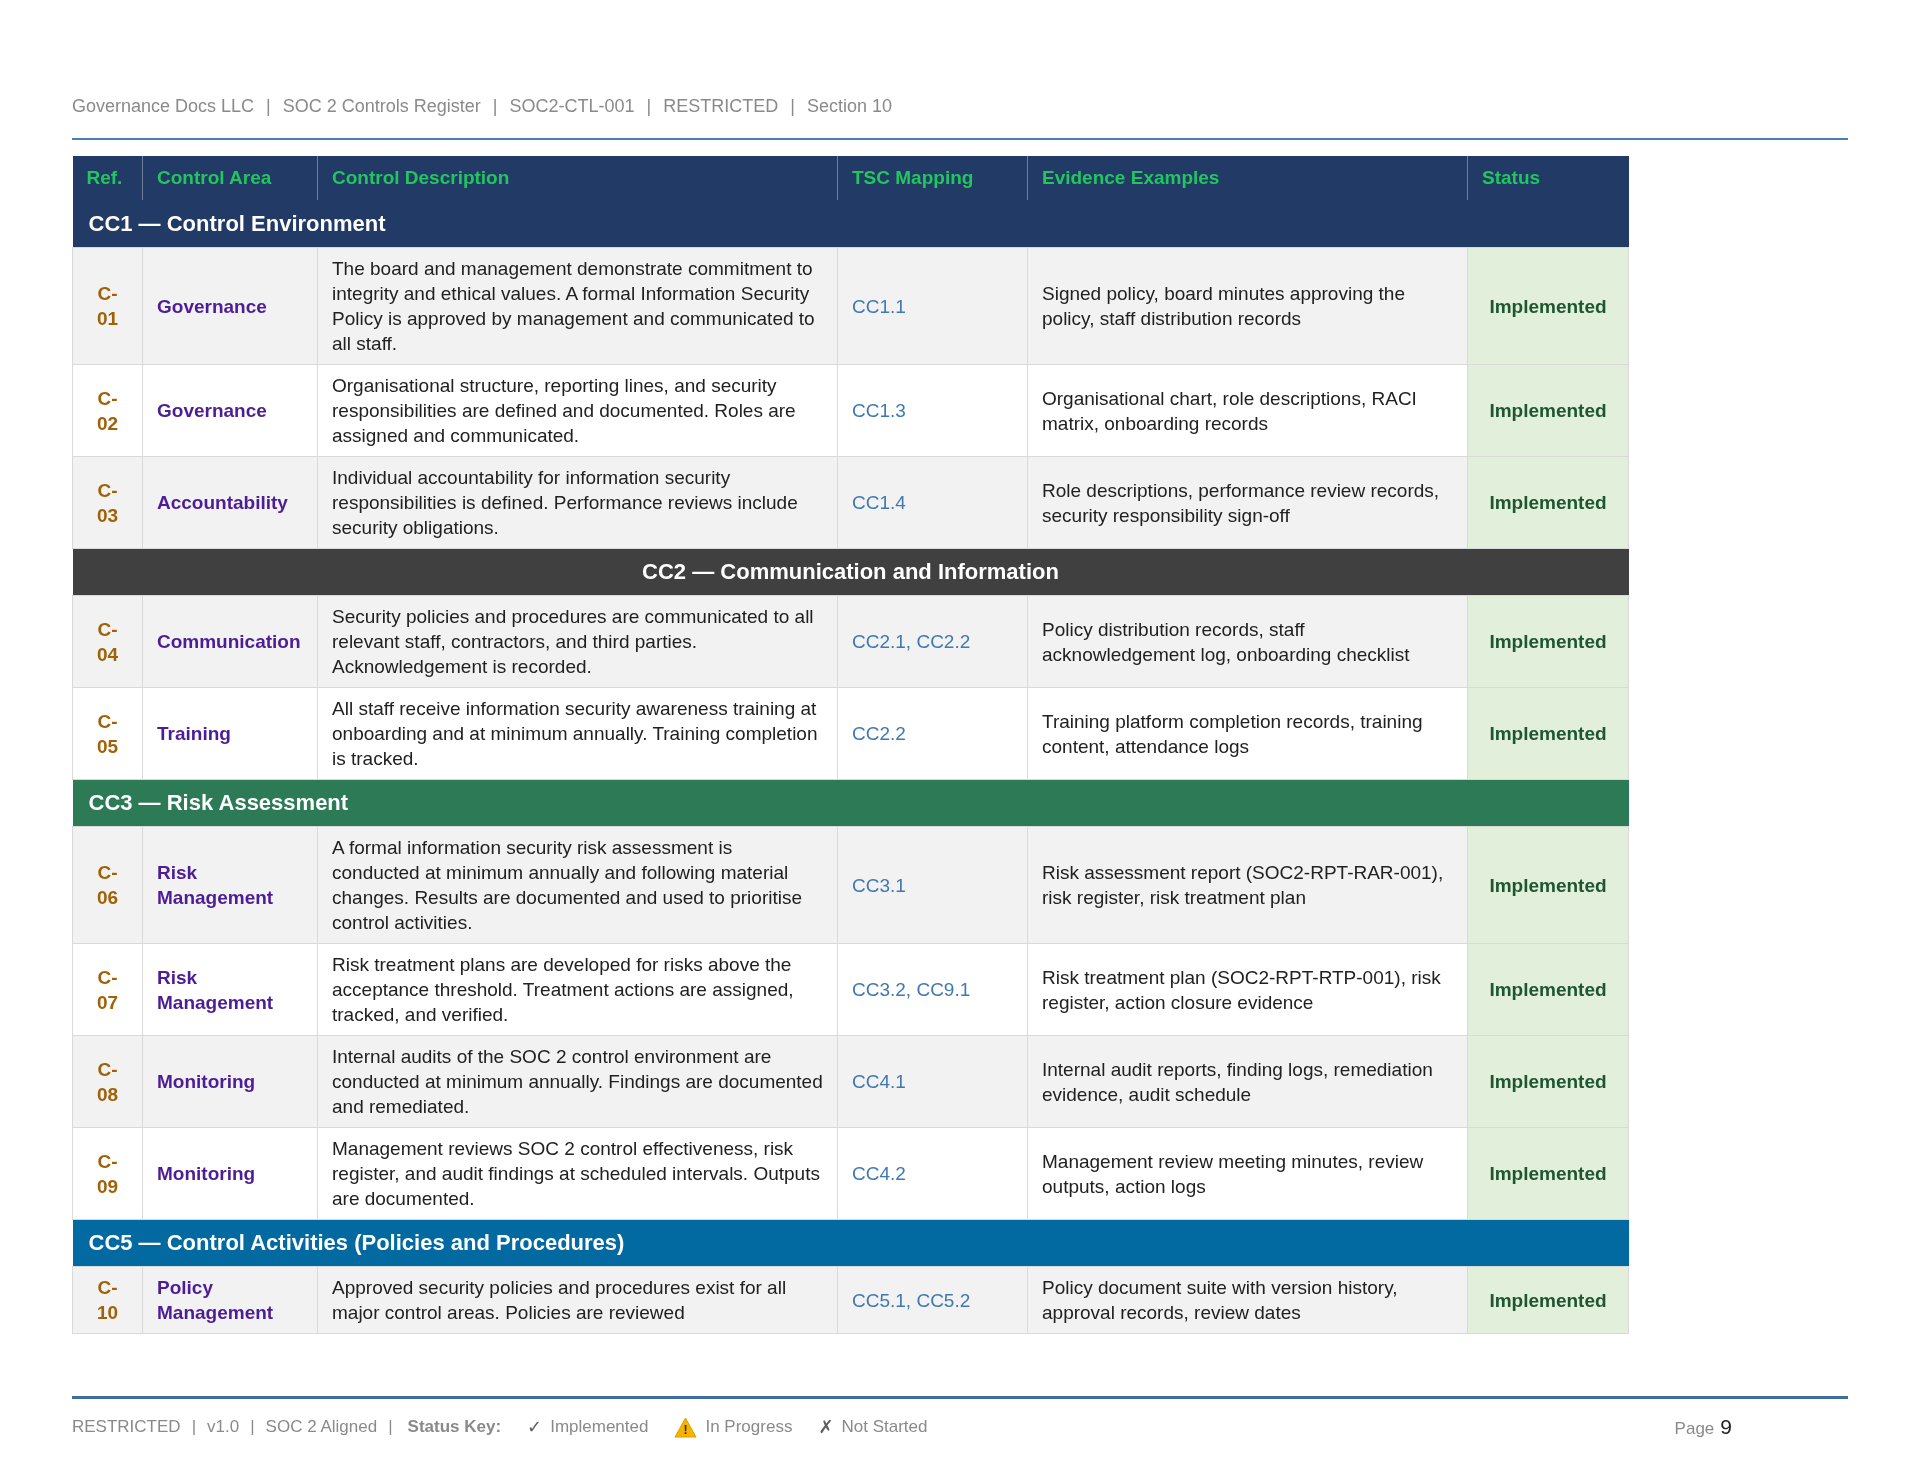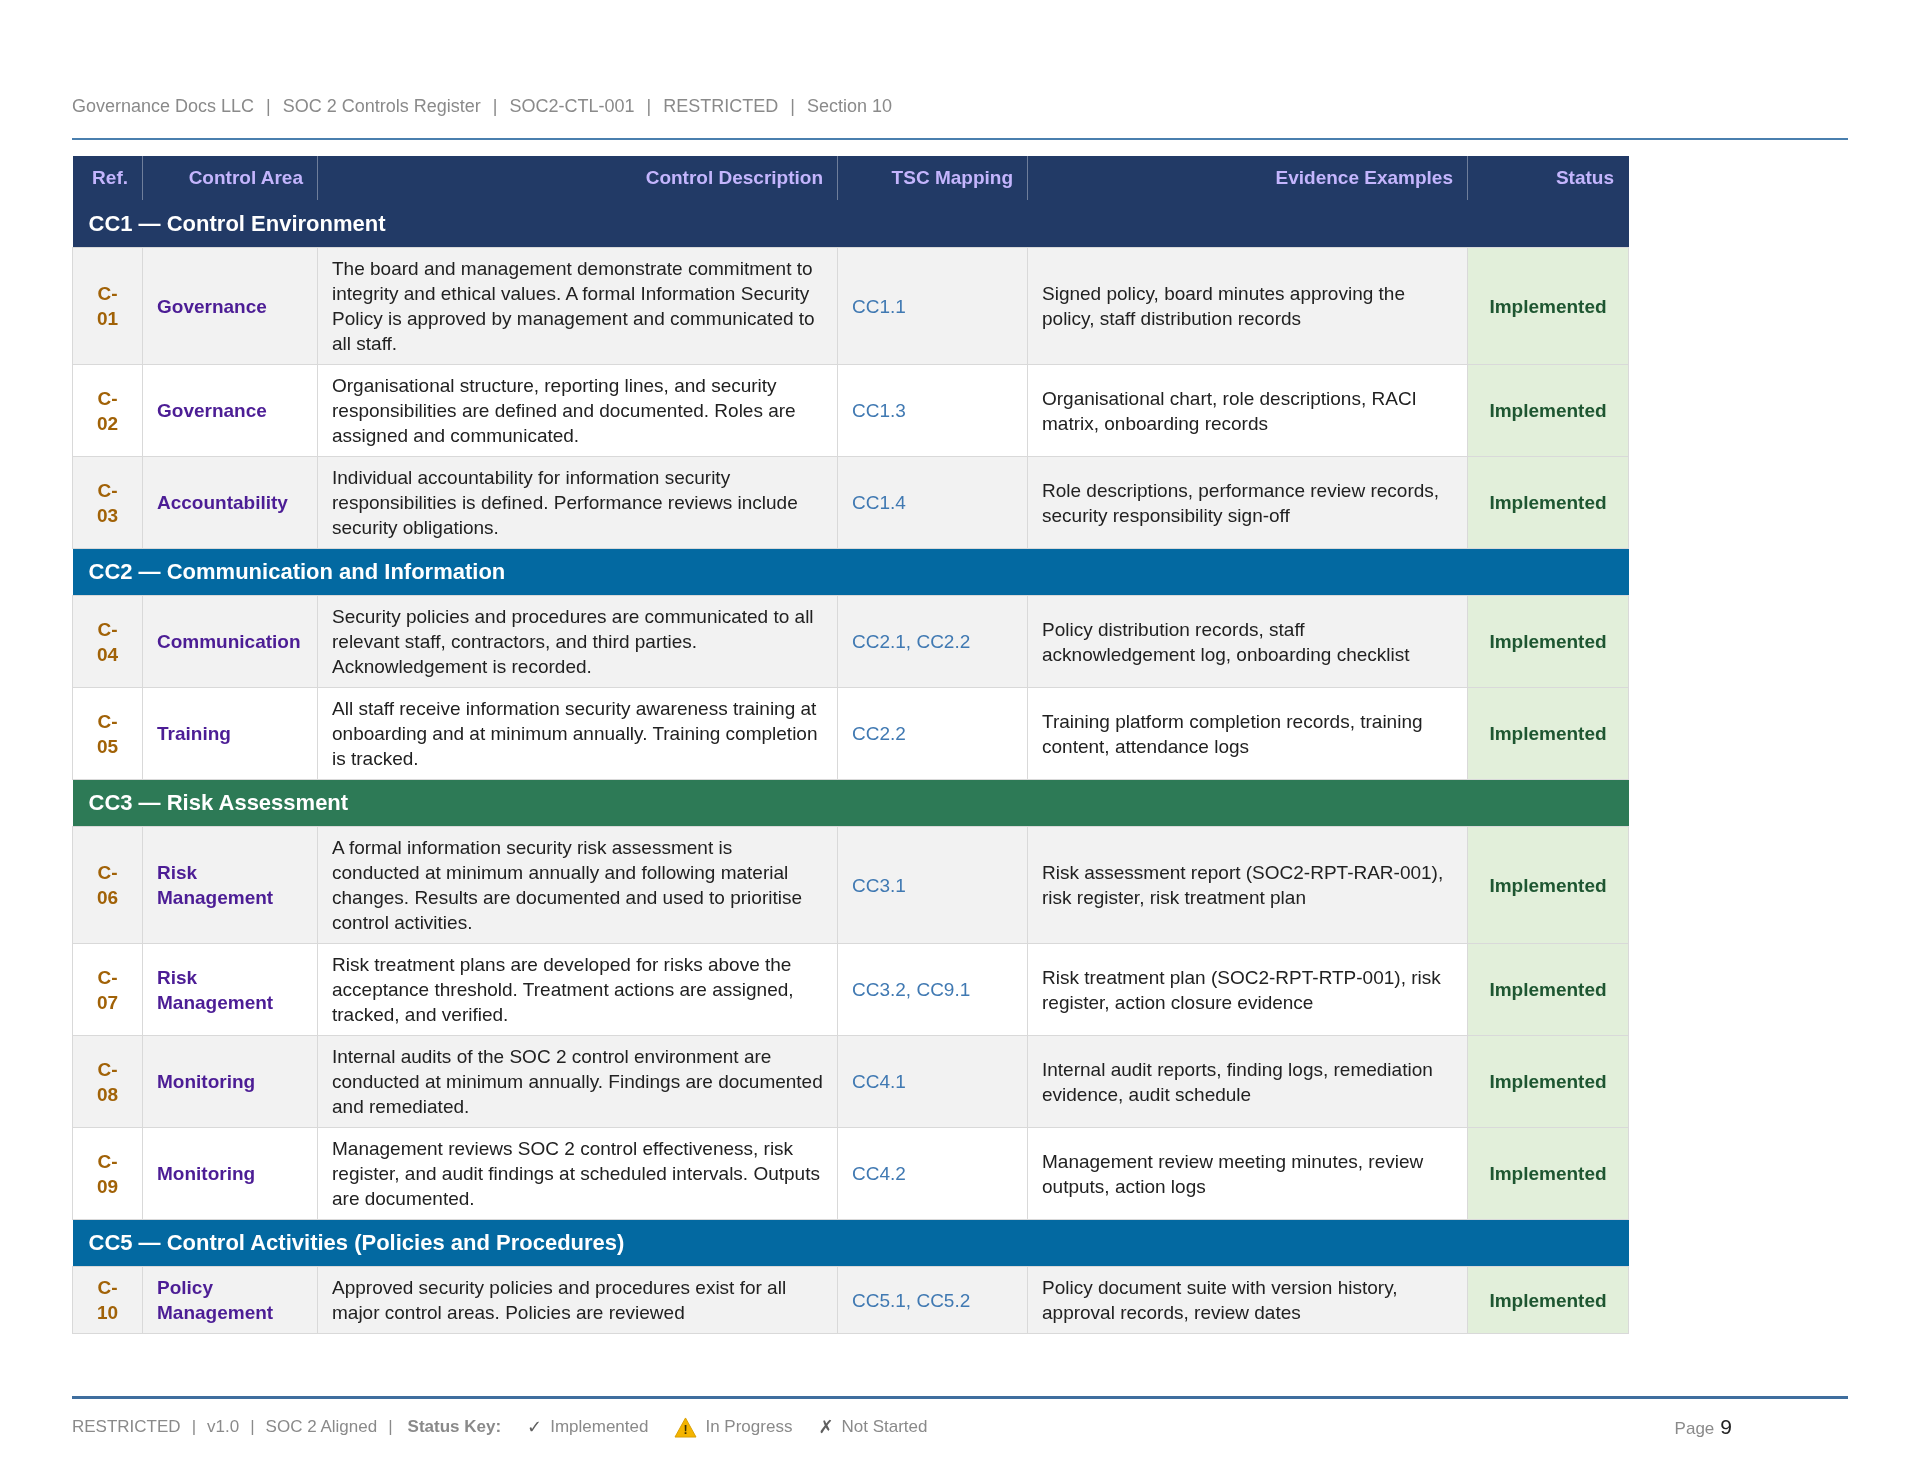--- a/index.html
+++ b/index.html
@@ -9,22 +9,22 @@
   }
   .content{position:absolute;left:72px;top:0;width:1776px;}
   
   .meta{margin-top:94px;font-size:18px;line-height:24px;color:var(--meta-gray);}
   .meta .sep{margin:0 12px;color:var(--meta-gray);}
   .top-rule{height:2px;background:var(--rule-top);margin-top:20px;}
   
   .table-wrap{height:1240px;overflow:hidden;margin-top:16px;}
   table{border-collapse:collapse;width:1556px;table-layout:fixed;}
   th{
-    background:var(--navy);color:#c4b5fd;font-size:19px;font-weight:bold;
-    text-align:right;padding:11px 14px;border-right:1px solid rgba(255,255,255,0.35);
+    background:var(--navy);color:#22c55e;font-size:19px;font-weight:bold;
+    text-align:left;padding:11px 14px;border-right:1px solid rgba(255,255,255,0.35);
     border-bottom:1px solid var(--navy);
   }
   th:last-child{border-right:1px solid var(--navy);}
   td{
     font-size:19px;line-height:25px;vertical-align:middle;
     padding:8px 14px;border:1px solid #d9d9d9;color:#212121;background:#ffffff;
   }
   tr.shaded td{background:#f2f2f2;}
   td.ref{font-weight:bold;text-align:center;color:#a16207;}
   td.area{font-weight:bold;color:#4c1d95;}
@@ -96,21 +96,21 @@
           </tr>
           <tr class="shaded">
             <td class="ref">C-03</td>
             <td class="area">Accountability</td>
             <td class="desc">Individual accountability for information security responsibilities is defined. Performance reviews include security obligations.</td>
             <td class="tsc"><span>CC1.4</span></td>
             <td class="evid">Role descriptions, performance review records, security responsibility sign-off</td>
             <td class="status">Implemented</td>
           </tr>
           <tr class="section-row">
-            <td colspan="6" style="background: #0369a1;">CC2 — Communication and Information</td>
+            <td colspan="6" style="background: #404040; text-align: center;">CC2 — Communication and Information</td>
           </tr>
           <tr class="shaded">
             <td class="ref">C-04</td>
             <td class="area">Communication</td>
             <td class="desc">Security policies and procedures are communicated to all relevant staff, contractors, and third parties. Acknowledgement is recorded.</td>
             <td class="tsc"><span>CC2.1, CC2.2</span></td>
             <td class="evid">Policy distribution records, staff acknowledgement log, onboarding checklist</td>
             <td class="status">Implemented</td>
           </tr>
           <tr>

